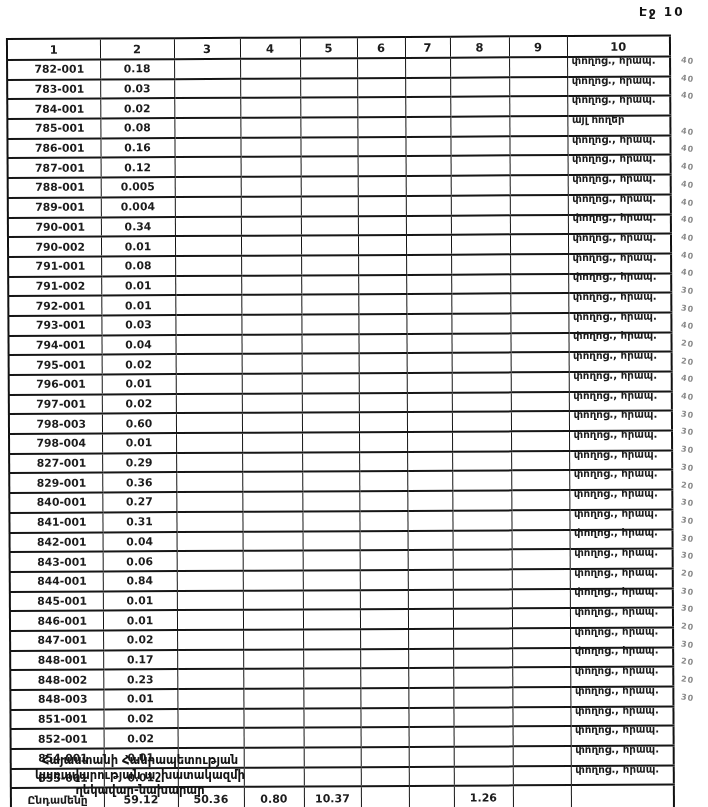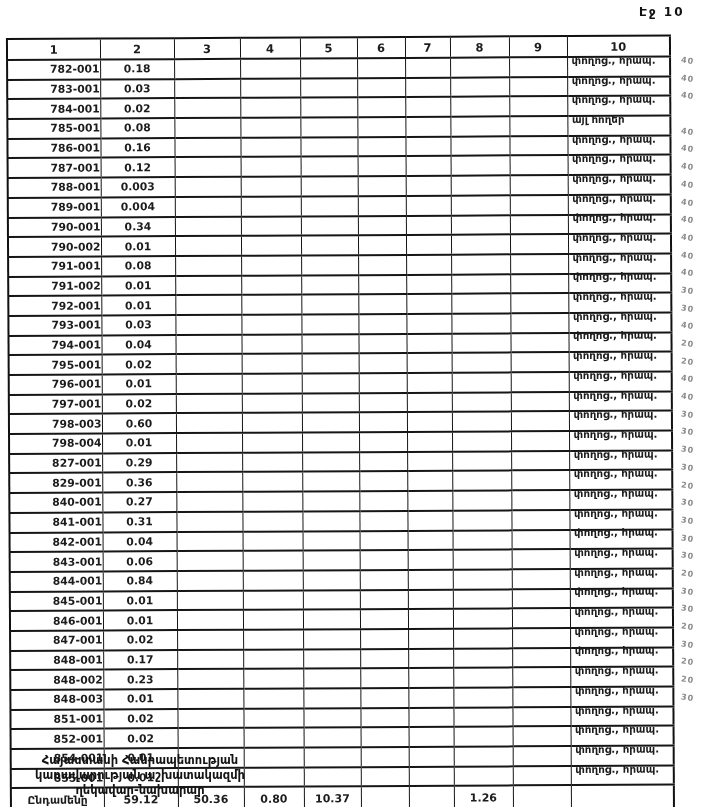--- a/index.html
+++ b/index.html
@@ -25,21 +25,21 @@
     border:1px solid #161616;
     border-bottom-width:2px;
     padding:0;overflow:visible;white-space:nowrap;
     font-weight:bold;color:#1c1c1c;
   }
   thead th{
     height:19px;font-size:11.5px;font-weight:bold;text-align:center;
     border-top:2px solid #111;
   }
   tbody td{height:17.7px;font-size:10.8px;}
-  td.c1{text-align:right;padding-left:11px;}
+  td.c1{text-align:center;padding-left:11px;}
   td.c2{text-align:center;}
   td.c10{text-align:left;padding-left:4px;font-size:10.3px;margin-top:21px;}
   td.c10 .use{position:relative;top:-7px;display:inline-block;}
   tfoot td{height:23px;font-size:11px;text-align:center;border-bottom:2px solid #111;}
   tfoot td.c1{text-align:center;padding-left:0;font-size:10.8px;}
   table{border:2px solid #111;}
   
   .marks{
     position:absolute;left:681px;top:53px;width:24px;
     display:flex;flex-direction:column;
@@ -158,21 +158,21 @@
     <td class="c4"></td>
     <td class="c5"></td>
     <td class="c6"></td>
     <td class="c7"></td>
     <td class="c8"></td>
     <td class="c9"></td>
     <td class="c10"><span class="use">փողոց., հրապ.</span></td>
   </tr>
         <tr>
     <td class="c1">788-001</td>
-    <td class="c2">0.003</td>
+    <td class="c2">0.005</td>
     <td class="c3"></td>
     <td class="c4"></td>
     <td class="c5"></td>
     <td class="c6"></td>
     <td class="c7"></td>
     <td class="c8"></td>
     <td class="c9"></td>
     <td class="c10"><span class="use">փողոց., հրապ.</span></td>
   </tr>
         <tr>

